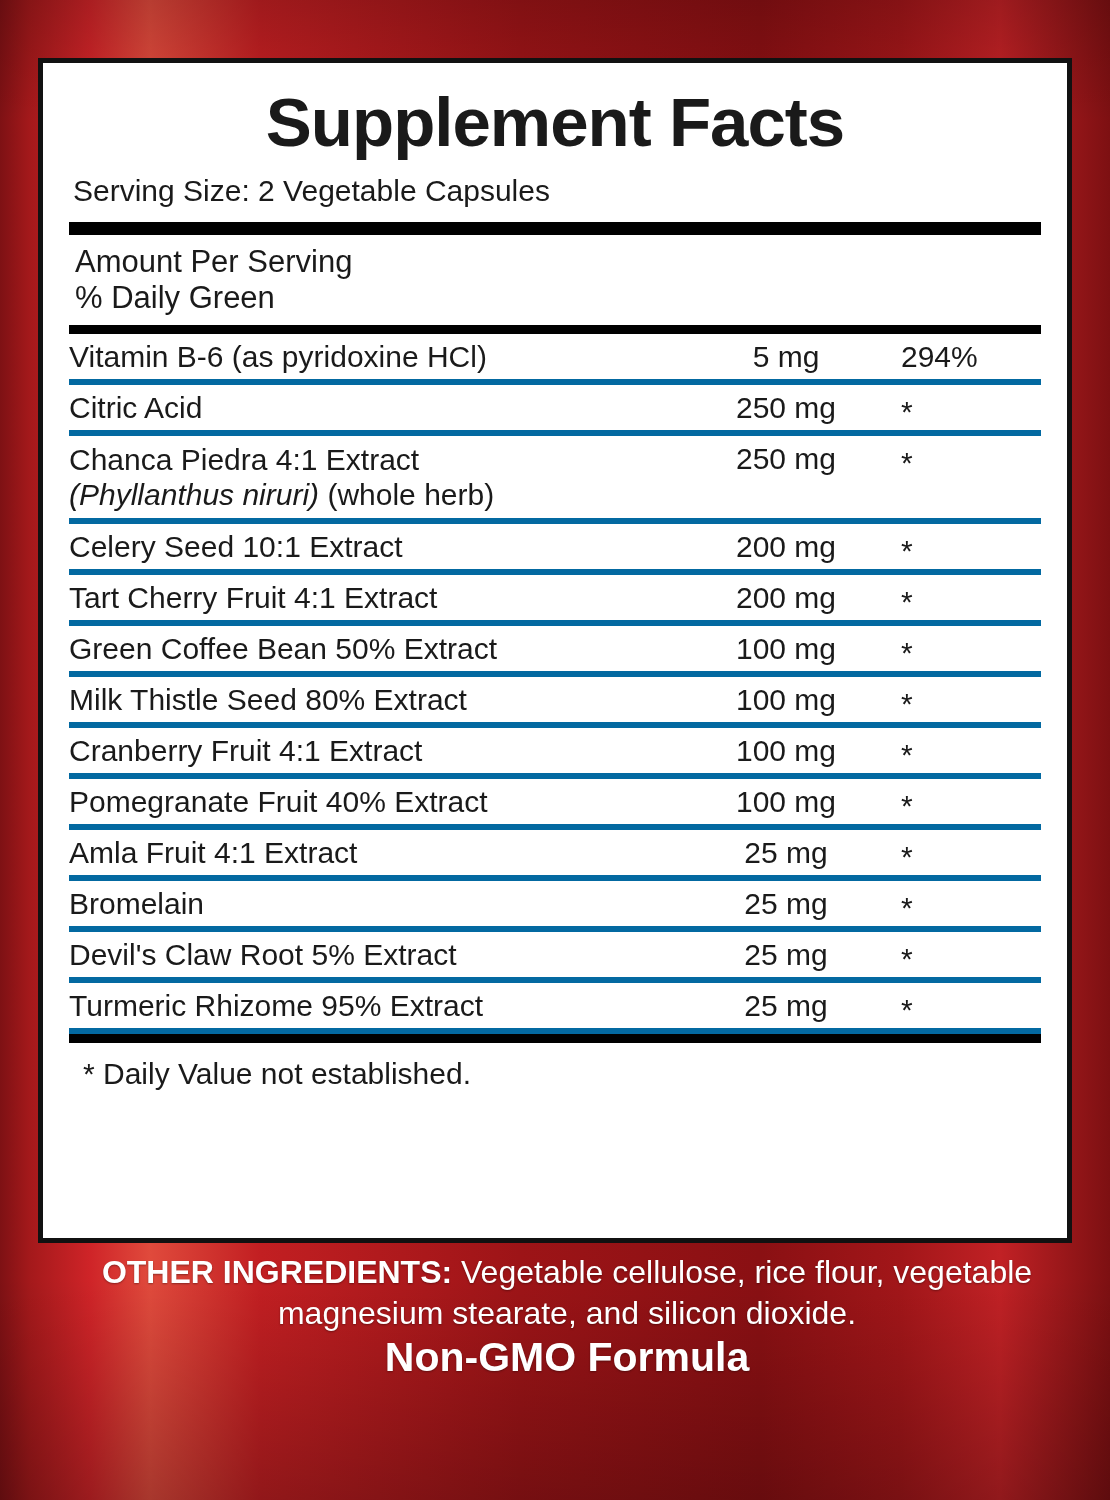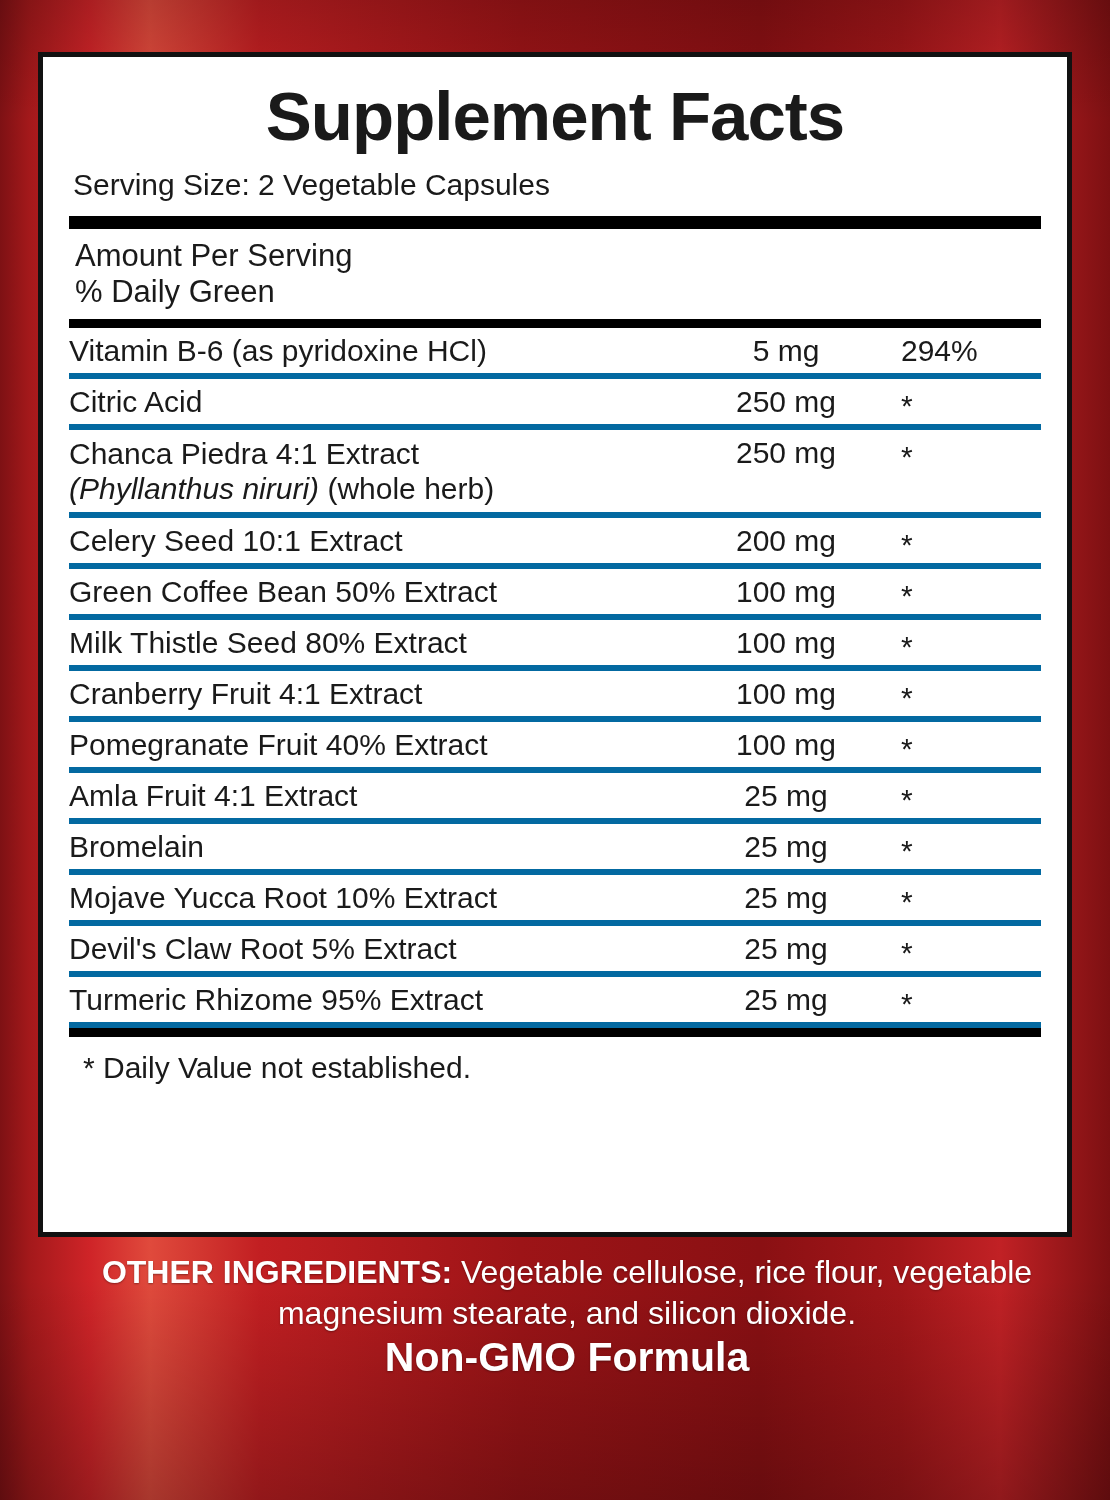--- a/index.html
+++ b/index.html
@@ -39,21 +39,21 @@
     content: "";
     position: absolute;
     inset: 0;
     background: linear-gradient(to bottom, rgba(0,0,0,0.18) 0px, rgba(0,0,0,0.0) 120px, rgba(0,0,0,0.0) 1280px, rgba(0,0,0,0.25) 1500px);
     pointer-events: none;
   }
 
   .facts-panel {
     position: absolute;
     left: 38px;
-    top: 52px;
+    top: 58px;
     width: 1034px;
     height: 1185px;
     background: #ffffff;
     border: 5px solid #111111;
     box-sizing: border-box;
     z-index: 2;
   }
 
   .facts-inner {
     padding: 16px 26px 10px 26px;
@@ -209,20 +209,25 @@
             </td>
             <td class="amount">250 mg</td>
             <td class="dv"><span class="dv-star">*</span></td>
           </tr>
           <tr>
             <td class="name">Celery Seed 10:1 Extract</td>
             <td class="amount">200 mg</td>
             <td class="dv"><span class="dv-star">*</span></td>
           </tr>
           <tr>
+            <td class="name">Tart Cherry Fruit 4:1 Extract</td>
+            <td class="amount">200 mg</td>
+            <td class="dv"><span class="dv-star">*</span></td>
+          </tr>
+          <tr>
             <td class="name">Green Coffee Bean 50% Extract</td>
             <td class="amount">100 mg</td>
             <td class="dv"><span class="dv-star">*</span></td>
           </tr>
           <tr>
             <td class="name">Milk Thistle Seed 80% Extract</td>
             <td class="amount">100 mg</td>
             <td class="dv"><span class="dv-star">*</span></td>
           </tr>
           <tr>
@@ -235,25 +240,20 @@
             <td class="amount">100 mg</td>
             <td class="dv"><span class="dv-star">*</span></td>
           </tr>
           <tr>
             <td class="name">Amla Fruit 4:1 Extract</td>
             <td class="amount">25 mg</td>
             <td class="dv"><span class="dv-star">*</span></td>
           </tr>
           <tr>
             <td class="name">Bromelain</td>
-            <td class="amount">25 mg</td>
-            <td class="dv"><span class="dv-star">*</span></td>
-          </tr>
-          <tr>
-            <td class="name">Mojave Yucca Root 10% Extract</td>
             <td class="amount">25 mg</td>
             <td class="dv"><span class="dv-star">*</span></td>
           </tr>
           <tr>
             <td class="name">Devil's Claw Root 5% Extract</td>
             <td class="amount">25 mg</td>
             <td class="dv"><span class="dv-star">*</span></td>
           </tr>
           <tr>
             <td class="name">Turmeric Rhizome 95% Extract</td>

